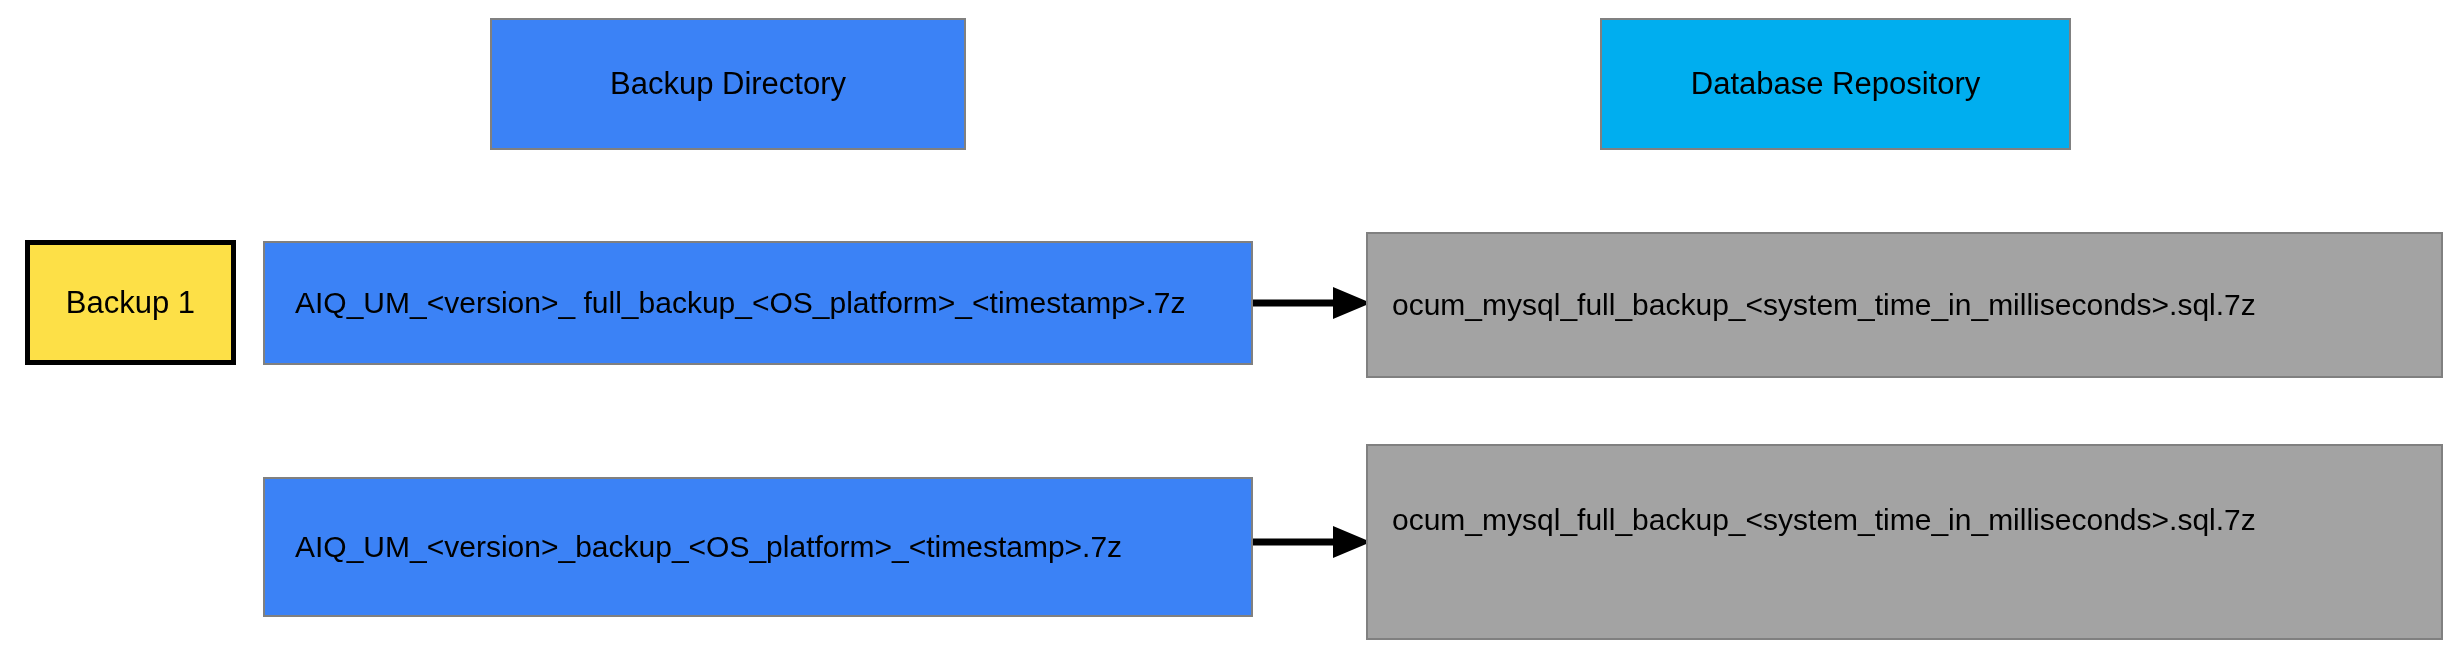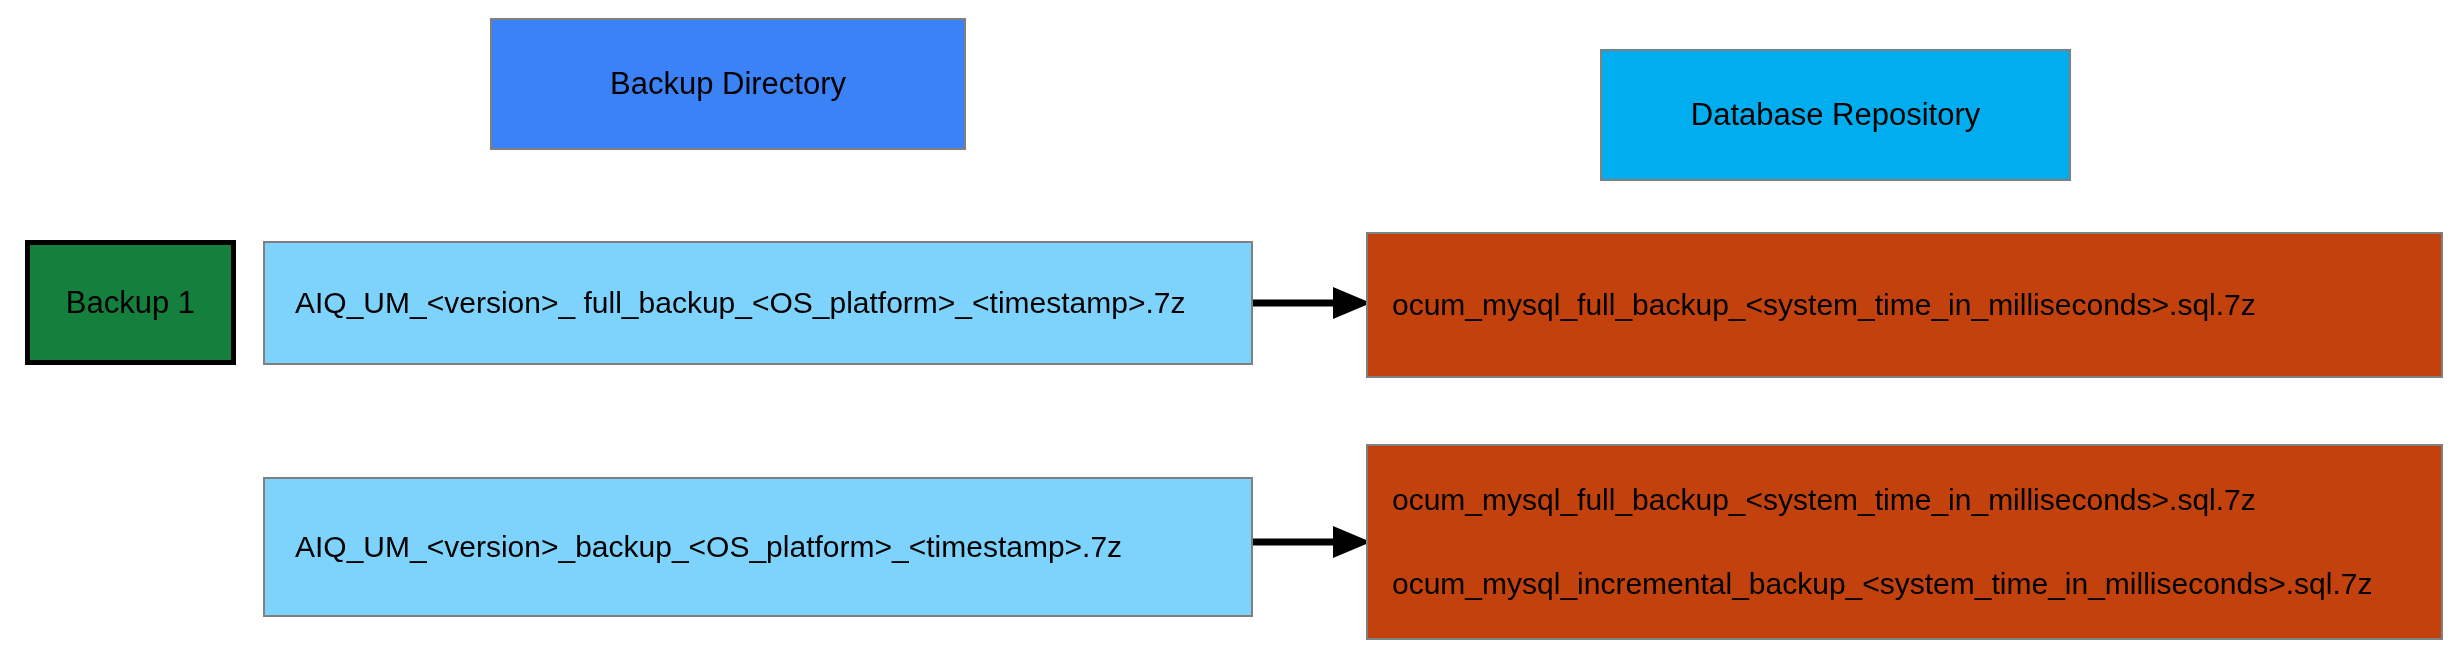--- a/index.html
+++ b/index.html
@@ -44,58 +44,58 @@
   }
   .header-green { background: #3b82f6; }
   .header-blue  { background: #00AEEF; }
 
   #header-backup-directory {
     left: 490px;  top: 18px;
     width: 476px; height: 132px;
   }
   #header-database-repository {
     left: 1600px; top: 18px;
-    width: 471px; height: 132px; margin-top: 31px;
+    width: 471px; height: 132px;
   }
 
   
   .source-box {
-    background: #15803d;
+    background: #fde047;
     border: 5px solid #000000;
     font-size: 31px;
   }
   #source-backup-1 {
     left: 25px; top: 240px;
     width: 211px; height: 125px;
   }
   #source-backup-2 {
     left: 25px; top: 475px;
     width: 211px; height: 125px;
   }
 
   
   .file-box {
-    background: #7dd3fc;
+    background: #3b82f6;
     border: 2px solid #808080;
     font-size: 30px;
     padding-left: 30px;
     padding-right: 18px;
   }
   #file-backup-1 {
     left: 263px; top: 241px;
     width: 990px; height: 124px;
   }
   #file-backup-2 {
     left: 263px; top: 477px;
     width: 990px; height: 140px;
   }
 
   
   .repo-box {
-    background: #c2410c;
+    background: #a3a3a3;
     border: 2px solid #808080;
     font-size: 30px;
     padding-left: 24px;
   }
   #repo-backup-1 {
     left: 1366px; top: 232px;
     width: 1077px; height: 146px;
   }
   #repo-backup-2 {
     left: 1366px; top: 444px;
@@ -156,16 +156,15 @@
     <span class="nowrap">AIQ_UM_&lt;version&gt;_backup_&lt;OS_platform&gt;_&lt;timestamp&gt;.7z</span>
   </div>
 
   <svg class="arrow" id="arrow-backup-2" viewBox="0 0 120 40" preserveAspectRatio="none">
     <line x1="0" y1="20" x2="84" y2="20" stroke="#000000" stroke-width="7"></line>
     <polygon points="80,4 118,20 80,36" fill="#000000"></polygon>
   </svg>
 
   <div class="box left repo-box" id="repo-backup-2">
     <span class="repo-line first nowrap">ocum_mysql_full_backup_&lt;system_time_in_milliseconds&gt;.sql.7z</span>
-    <span class="repo-line nowrap">ocum_mysql_incremental_backup_&lt;system_time_in_milliseconds&gt;.sql.7z</span>
   </div>
 
 </div>
 
 </body></html>

